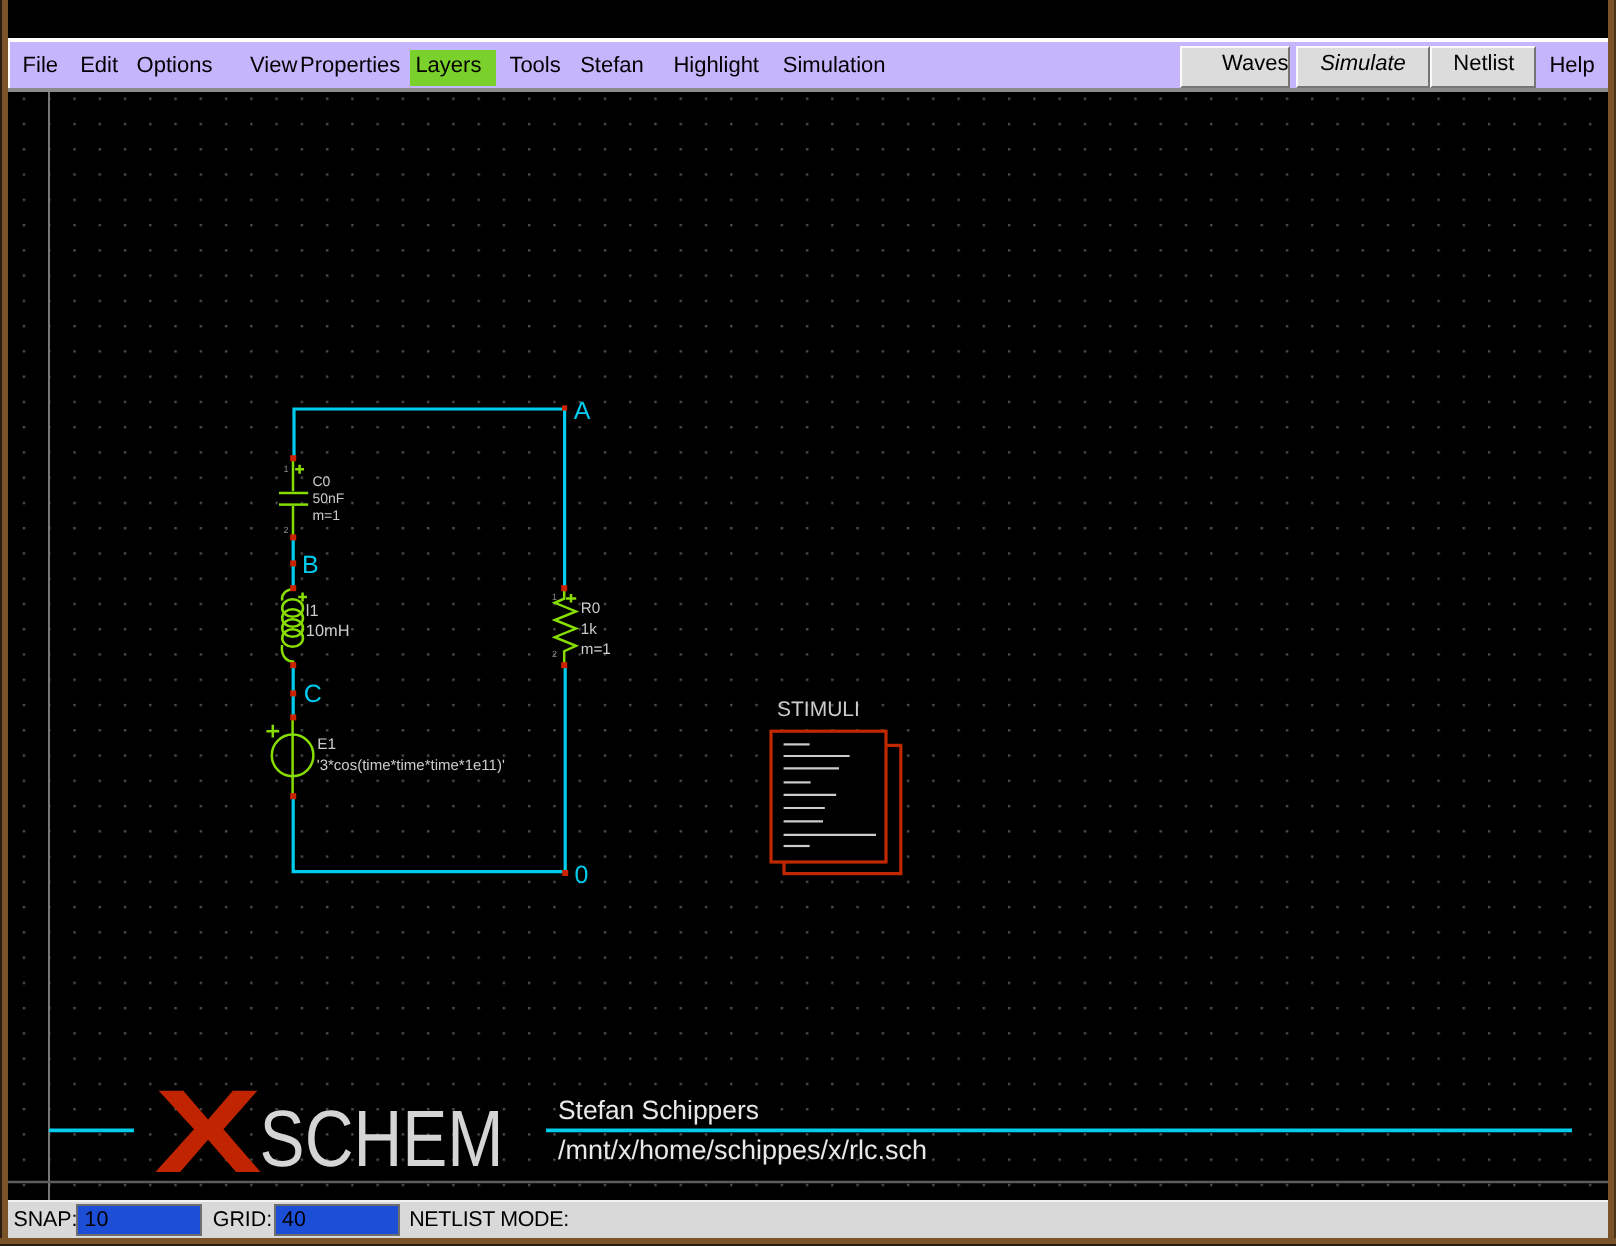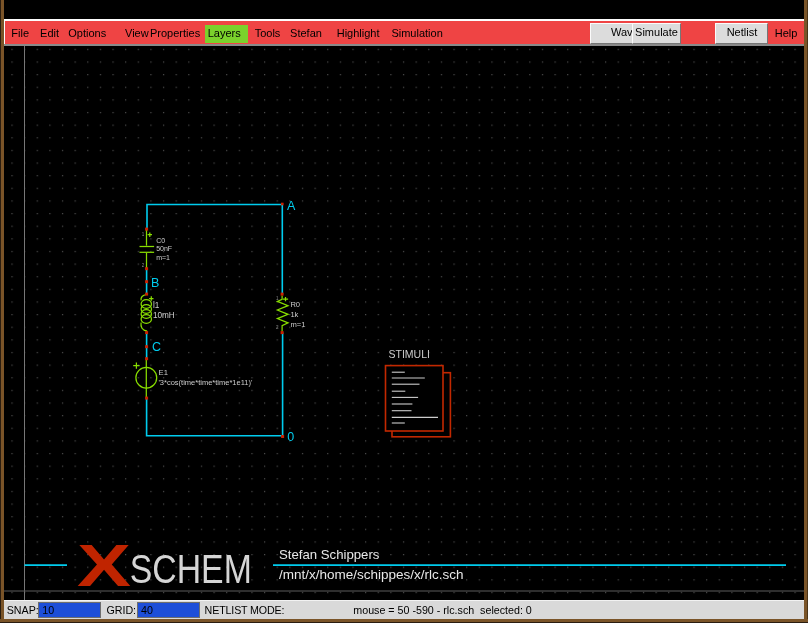--- a/index.html
+++ b/index.html
@@ -17,21 +17,21 @@
 #title { left:0; top:0; width:808px; height:19px;
   background:linear-gradient(#20180f 0px,#20180f 1px,#b87a33 1px,#b87a33 2px,#74512a 2px,#74512a 17px,#5e421f 19px); }
 #title .txt { position:absolute; left:30px; top:3px; font-size:12px; color:#eeeeee; }
 .tbtn { position:absolute; top:6px; width:12px; height:12px; background:#d2d2d2; }
 #tb1 { left:761px; } #tb2 { left:775px; } #tb3 { left:789px; }
 #tb1 i { position:absolute; left:3px; top:9px; width:7px; height:2px; background:#000; }
 #tb2 i { position:absolute; left:2px; top:2px; width:8px; height:8px; border:1.6px solid #000; }
 #tb3 svg, .tbtn svg { position:absolute; left:0; top:0; }
 
 
-#menu { left:3px; top:19px; width:801px; height:27px; background:#ef4444; }
+#menu { left:3px; top:19px; width:801px; height:27px; background:#c4b5fd; }
 #menu .edge { position:absolute; background:#fdfdfd; }
 #menu span { position:absolute; top:8px; font-size:11px; color:#000; white-space:pre; }
 #layersbg { position:absolute; left:201.8px; top:5.6px; width:43.5px; height:18.3px; background:#7bd12c; }
 .mbtn { position:absolute; top:3.5px; height:21.5px; background:#dcdcdc; font-size:11px; color:#000;
   border-top:1.5px solid #fbfbfb; border-left:1.5px solid #fbfbfb;
   border-bottom:1.5px solid #767676; border-right:1.5px solid #767676;
   text-align:center; line-height:17px; }
 
 
 #status { left:4px; top:600px; width:800px; height:19px; background:#d9d9d9; border-top:1px solid #f2f2f2; }
@@ -162,31 +162,30 @@
     <span style="left:37.1px">Edit</span>
     <span style="left:65.3px">Options</span>
     <span style="left:122px">View</span>
     <span style="left:147px">Properties</span>
     <span style="left:204.7px">Layers</span>
     <span style="left:251.7px">Tools</span>
     <span style="left:287.1px">Stefan</span>
     <span style="left:333.7px">Highlight</span>
     <span style="left:388.4px">Simulation</span>
     <div class="mbtn" style="left:587px;width:54.8px;padding-left:20px;">Waves</div>
-    <div class="mbtn" style="left:629px;width:49px;">Simulate</div>
+    <div class="mbtn" style="left:645px;width:67px;font-style:italic;">Simulate</div>
     <div class="mbtn" style="left:712.4px;width:53.1px;">Netlist</div>
     <span style="left:771.7px">Help</span>
   </div>
 
   <div id="status" class="abs">
     <span style="left:2.7px">SNAP:</span>
     <div class="entry green" style="left:34.3px;width:62.7px;">10</div>
     <span style="left:102.4px">GRID:</span>
     <div class="entry green" style="left:133px;width:62.7px;">40</div>
     <span style="left:200.6px;letter-spacing:-0.15px">NETLIST MODE:</span>
     <div class="entry gray" style="left:280.4px;width:63.8px;">spice</div>
-    <span style="left:349.3px">mouse = 50 -590 - rlc.sch  selected: 0</span>
   </div>
 
   <div id="bl" class="abs"></div>
   <div id="br" class="abs"></div>
   <div id="bb" class="abs"></div>
 </div>
 
 </body></html>

